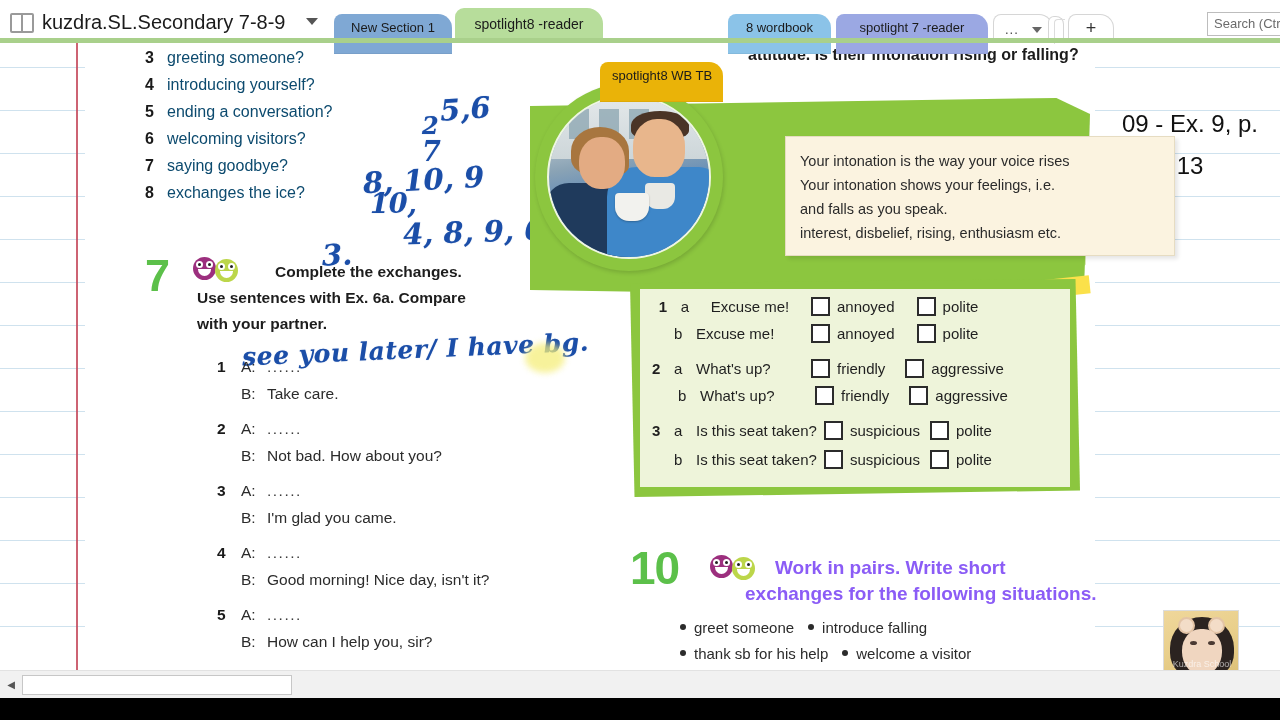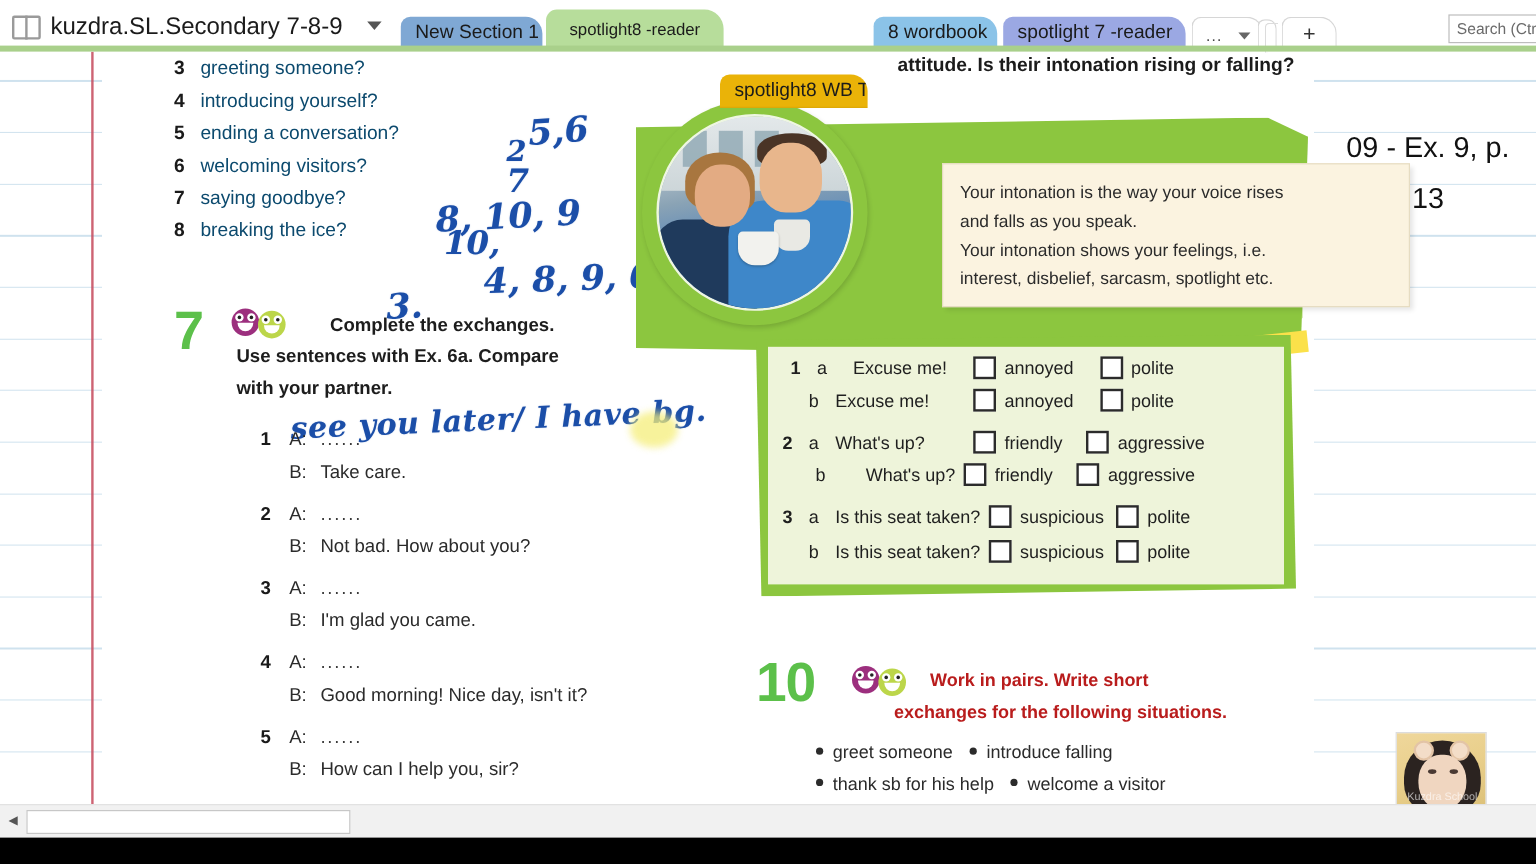--- a/index.html
+++ b/index.html
@@ -31,22 +31,22 @@
     position: absolute; left: 42px; top: 8px; height: 28px; line-height: 28px;
     font-size: 20px; color: #1b1b1b; white-space: nowrap;
     font-family: "Liberation Sans", sans-serif;
   }
   .nb-caret {
     position: absolute; left: 306px; top: 18px; width: 0; height: 0;
     border-left: 6px solid transparent; border-right: 6px solid transparent;
     border-top: 7px solid #555;
   }
   .tab {
-    position: absolute; top: 14px; height: 28px;
-    border-radius: 8px 14px 0 0; font-size: 16px; color: #1b1b1b;
+    position: absolute; top: 14px; height: 40px;
+    border-radius: 8px 14px 0 0; font-size: 13px; color: #1b1b1b;
     text-align: center; line-height: 28px; white-space: nowrap;
     padding: 0 12px; overflow: hidden;
     box-shadow: 0 -1px 0 rgba(0,0,0,0.05) inset;
   }
   .tab.sel {
     top: 8px; height: 34px; line-height: 33px; font-size: 14px;
     border-radius: 9px 16px 0 0;
   }
   .tab-t0 { left: 334px; width: 118px; background: #7fa8d4; }
   .tab-t1 { left: 455px; width: 148px; background: #b7dd9b; }
@@ -258,21 +258,21 @@
   }
   .aopt { display: inline-block; }
 
   
   .ex10num {
     position: absolute; left: 545px; top: 502px; font-size: 46px; font-weight: bold;
     color: #5cc04a; line-height: 1; letter-spacing: -1px;
   }
   .ex10head {
     position: absolute; left: 690px; top: 512px; width: 330px;
-    font-size: 15px; font-weight: bold; color: #b91c1c; line-height: 26px;
+    font-size: 19px; font-weight: bold; color: #8b5cf6; line-height: 26px;
   }
   .ex10head .l2 { position: absolute; left: -30px; top: 26px; width: 400px; }
   .bullets { position: absolute; left: 595px; top: 572px; }
   .brow { font-size: 15px; color: #2b2b2b; line-height: 26px; white-space: nowrap; }
   .bdot { display: inline-block; width: 6px; height: 6px; border-radius: 50%;
           background: #2b2b2b; vertical-align: 3px; margin: 0 8px 0 0; }
   .bdot2 { margin-left: 14px; }
 
   
   .note-right {
@@ -362,21 +362,21 @@
         <div class="qrow">
           <span class="qnum">5</span><span class="qtxt">ending a conversation?</span>
         </div>
         <div class="qrow">
           <span class="qnum">6</span><span class="qtxt">welcoming visitors?</span>
         </div>
         <div class="qrow">
           <span class="qnum">7</span><span class="qtxt">saying goodbye?</span>
         </div>
         <div class="qrow">
-          <span class="qnum">8</span><span class="qtxt">breaking the ice?</span>
+          <span class="qnum">8</span><span class="qtxt">exchanges the ice?</span>
         </div>
       </div>
 
       <div class="hw hw-a">5,6</div>
       <div class="hw hw-b">2</div>
       <div class="hw hw-c">7</div>
       <div class="hw hw-d">8, 10, 9</div>
       <div class="hw hw-e">10,</div>
       <div class="hw hw-g">3.</div>
       <div class="hw hw-f">4, 8, 9, 6</div>
@@ -448,39 +448,39 @@
             <div class="ph-wom-head"></div>
             <div class="ph-man-hair"></div>
             <div class="ph-man-head"></div>
             <div class="ph-cup2"></div>
             <div class="ph-cup"></div>
           </div>
         </div>
 
         <div class="tip-box">
           <div class="tip-line">Your intonation is the way your voice rises</div>
+          <div class="tip-line">Your intonation shows your feelings, i.e.</div>
           <div class="tip-line">and falls as you speak.</div>
-          <div class="tip-line">Your intonation shows your feelings, i.e.</div>
-          <div class="tip-line">interest, disbelief, sarcasm, spotlight etc.</div>
+          <div class="tip-line">interest, disbelief, rising, enthusiasm etc.</div>
         </div>
 
         <div class="yellow-strip"></div>
 
         <div class="abox">
           <div class="abox-inner">
             <div class="arow" style="left:12px; top:8px;text-align:center;">
               <span class="anum">1</span><span class="alet">a</span><span class="aq" style="width:108px;">Excuse me!</span><span class="cb"></span><span class="aopt">annoyed</span><span class="cb" style="margin-left:22px;"></span><span class="aopt">polite</span>
             </div>
             <div class="arow" style="left:12px; top:35px;">
               <span class="anum"></span><span class="alet">b</span><span class="aq" style="width:108px;">Excuse me!</span><span class="cb"></span><span class="aopt">annoyed</span><span class="cb" style="margin-left:22px;"></span><span class="aopt">polite</span>
             </div>
             <div class="arow" style="left:12px; top:70px;">
               <span class="anum">2</span><span class="alet">a</span><span class="aq" style="width:108px;">What's up?</span><span class="cb"></span><span class="aopt">friendly</span><span class="cb" style="margin-left:20px;"></span><span class="aopt">aggressive</span>
             </div>
-            <div class="arow" style="left:4px; top:97px;text-align:right;">
+            <div class="arow" style="left:16px; top:97px;">
               <span class="anum"></span><span class="alet">b</span><span class="aq" style="width:108px;">What's up?</span><span class="cb"></span><span class="aopt">friendly</span><span class="cb" style="margin-left:20px;"></span><span class="aopt">aggressive</span>
             </div>
             <div class="arow" style="left:12px; top:132px;">
               <span class="anum">3</span><span class="alet">a</span><span class="aq">Is this seat taken?</span><span class="cb"></span><span class="aopt">suspicious</span><span class="cb" style="margin-left:10px;"></span><span class="aopt">polite</span>
             </div>
             <div class="arow" style="left:12px; top:161px;">
               <span class="anum"></span><span class="alet">b</span><span class="aq">Is this seat taken?</span><span class="cb"></span><span class="aopt">suspicious</span><span class="cb" style="margin-left:10px;"></span><span class="aopt">polite</span>
             </div>
           </div>
         </div>

